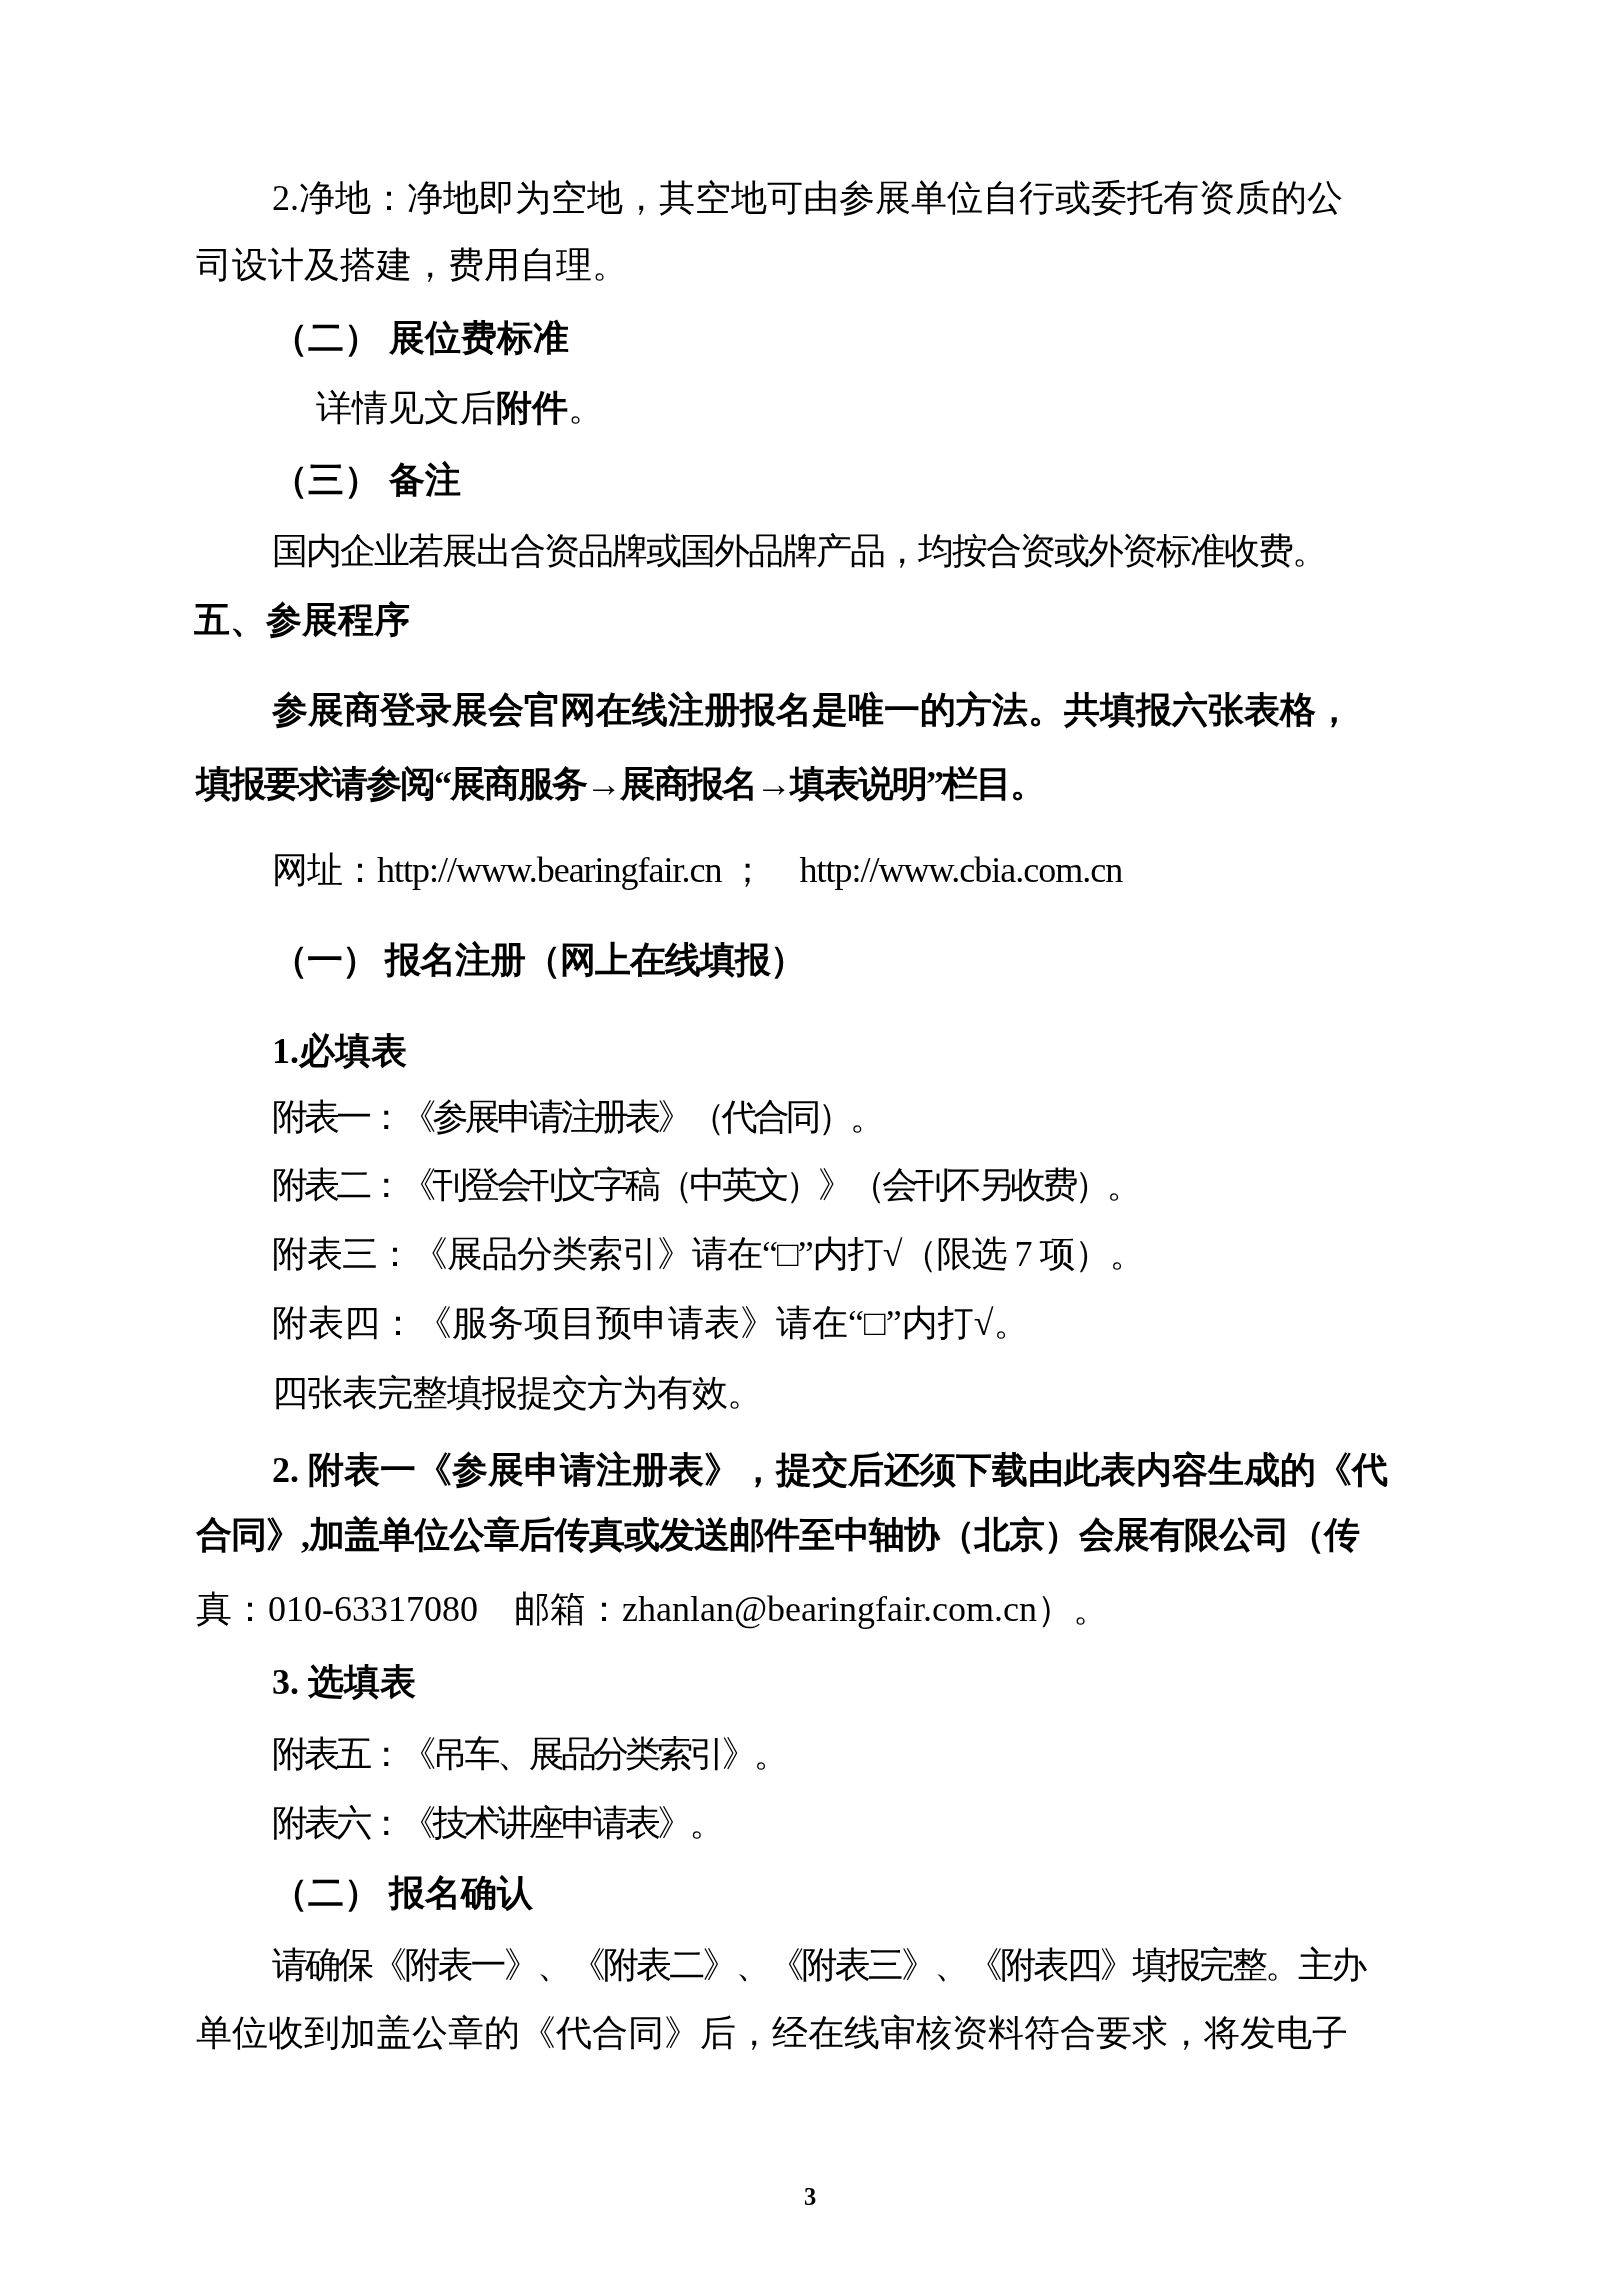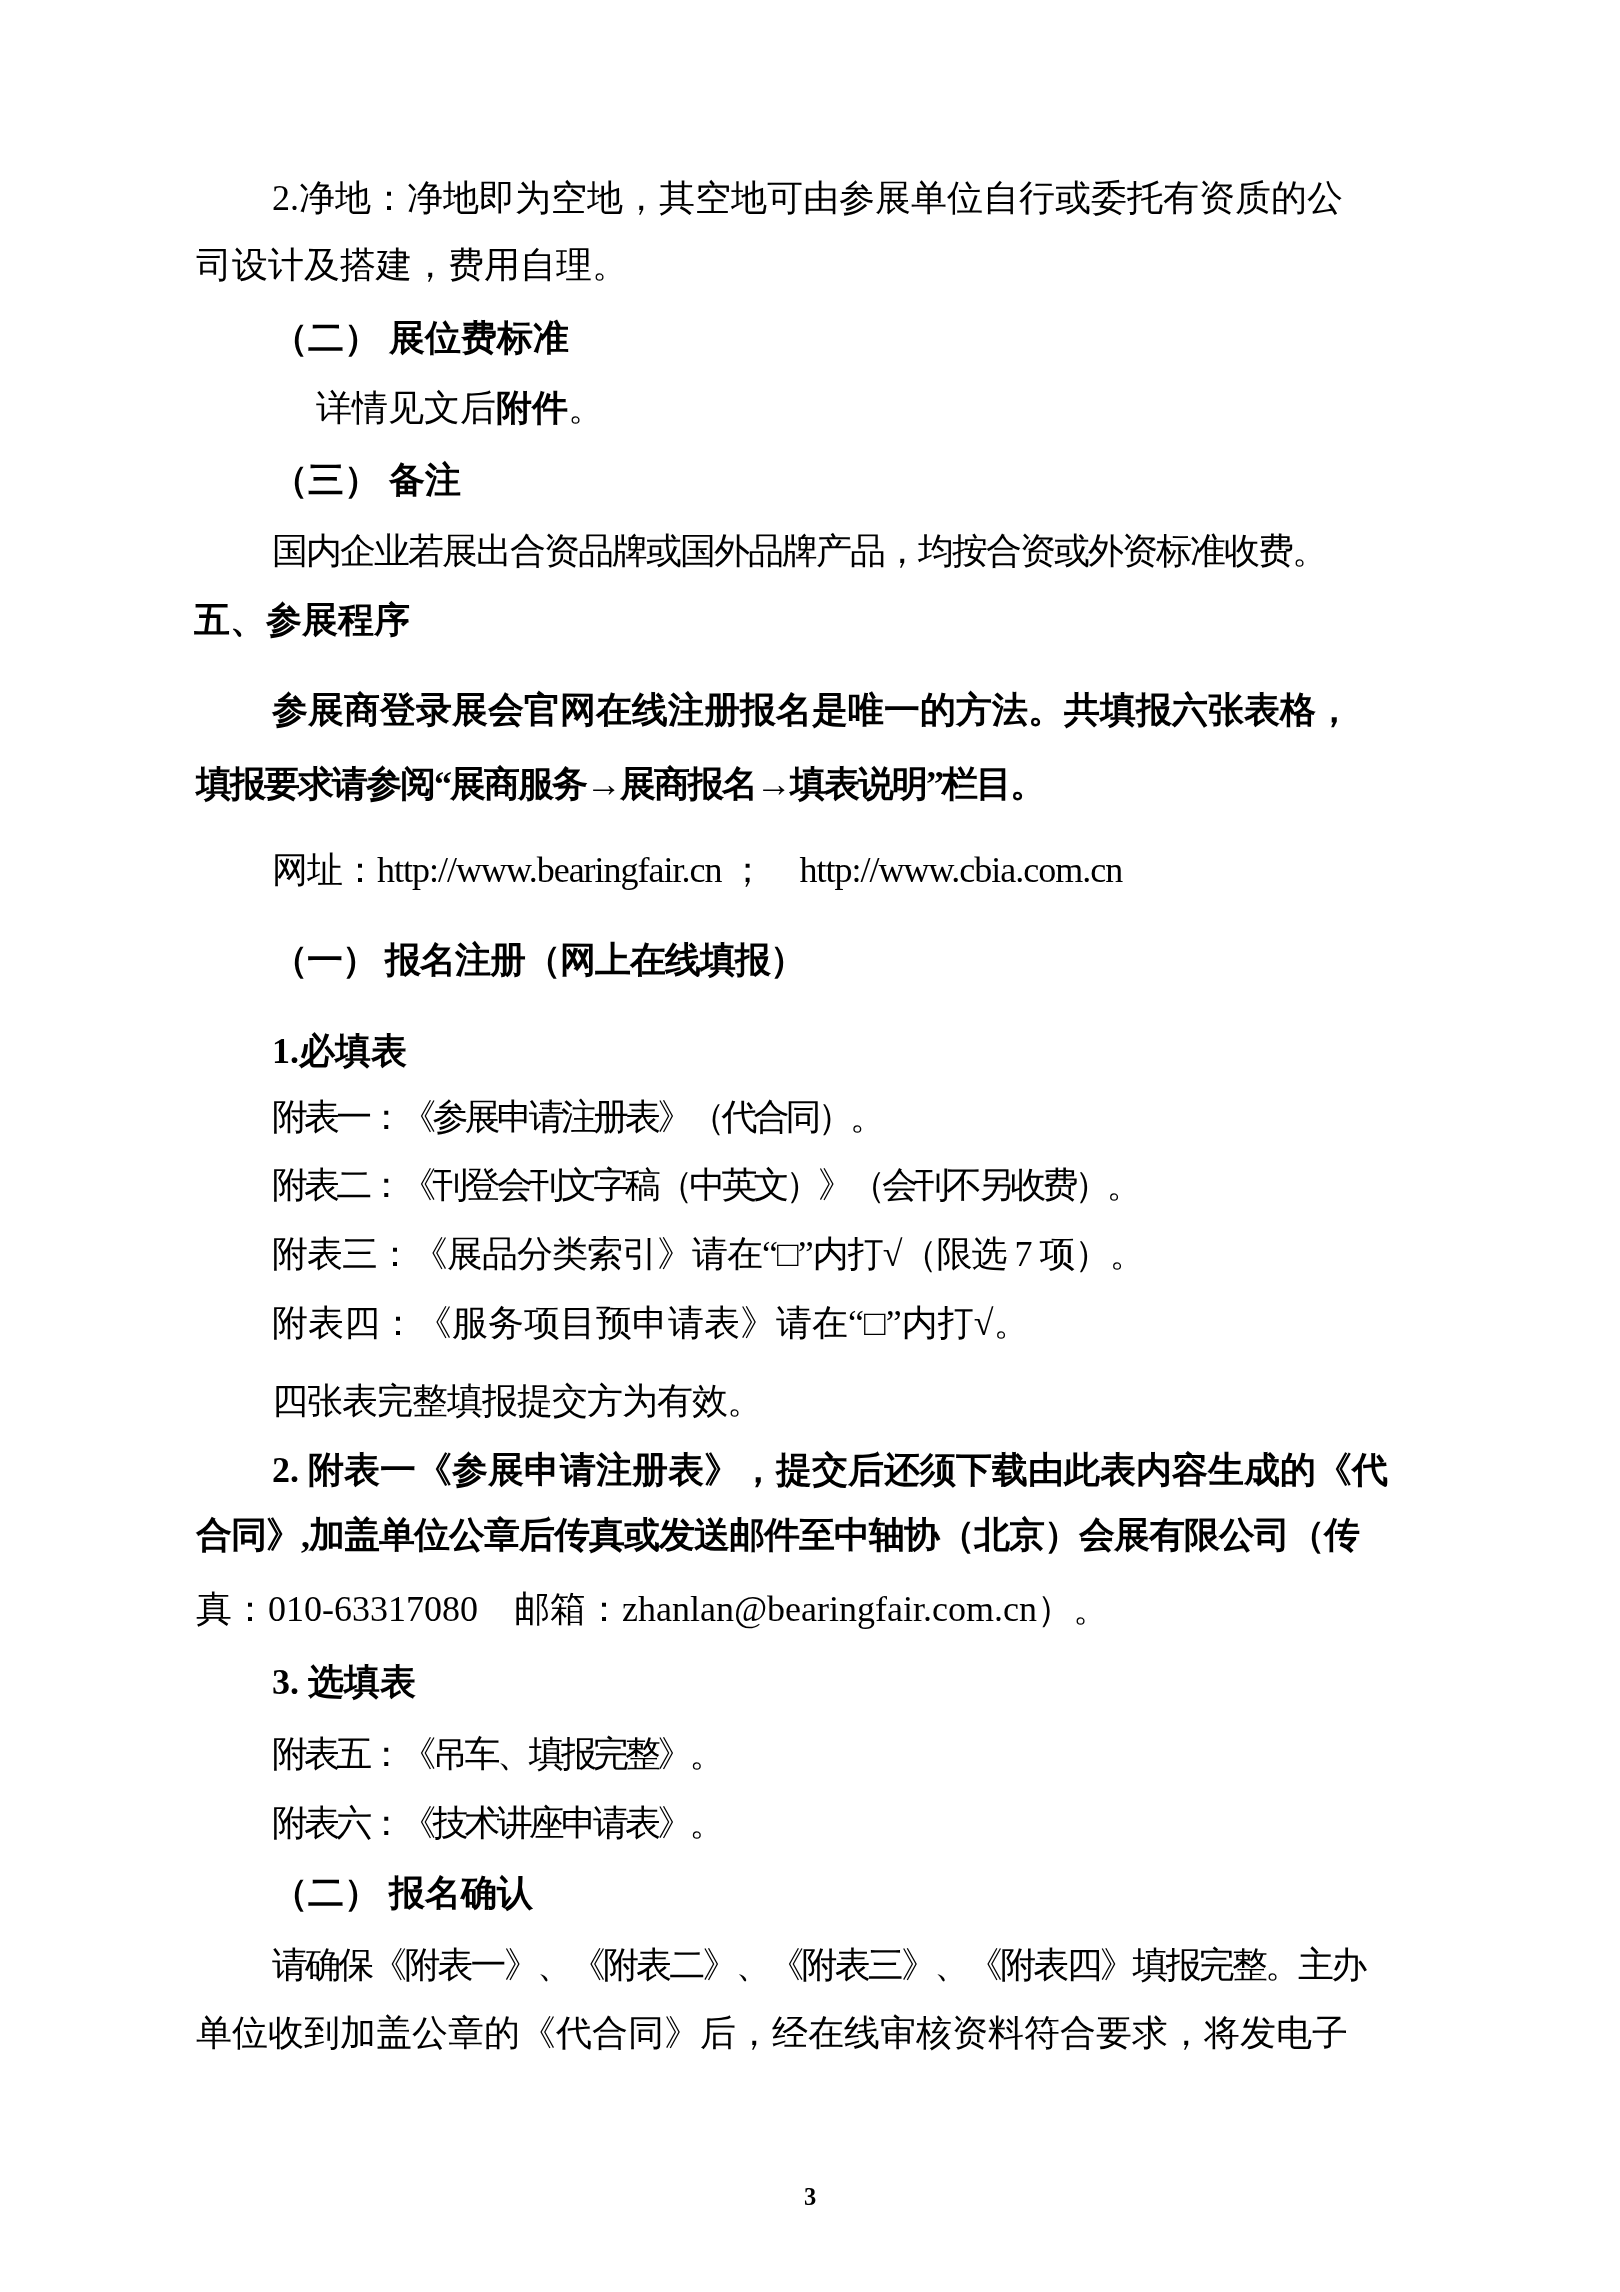--- a/index.html
+++ b/index.html
@@ -21,21 +21,21 @@
   .m7{left:194px;}    
   .b{font-weight:700;}
   .ls1{letter-spacing:-1px;}
   .ls2{letter-spacing:-2px;}
   .ls3{letter-spacing:-2.9px;}
   .ls4{letter-spacing:-3.9px;}
   .t1{top:176px;}  .t2{top:243px;}  .t3{top:316px;}  .t4{top:386px;margin-left:44px;}
   .t5{top:458px;}  .t6{top:529px;}  .t7{top:598px;}  .t8{top:688px;}
   .t9{top:762px;}  .t10{top:848px;} .t11{top:938px;} .t12{top:1029px;}
   .t13{top:1095px;}.t14{top:1163px;}.t15{top:1232px;}.t16{top:1301px;}
-  .t17{top:1371px;margin-top:8px;}.t18{top:1448px;}.t19{top:1513px;}.t20{top:1587px;}
+  .t17{top:1371px;}.t18{top:1448px;}.t19{top:1513px;}.t20{top:1587px;}
   .t21{top:1660px;}.t22{top:1732px;}.t23{top:1801px;}.t24{top:1871px;}
   .t25{top:1943px;}.t26{top:2011px;}
   .pagenum{
     position:absolute;top:2182px;left:0;width:1620px;
     text-align:center;font-size:24.5px;line-height:29px;font-weight:700;
   }
 </style>
 </head>
 <body>
 
@@ -76,21 +76,21 @@
   <div class="ln ind t17 ls1">四张表完整填报提交方为有效。</div>
 
   <div class="ln ind t18 b">2. 附表一《参展申请注册表》，提交后还须下载由此表内容生成的《代</div>
 
   <div class="ln mar t19 b ls1">合同》,加盖单位公章后传真或发送邮件至中轴协（北京）会展有限公司（传</div>
 
   <div class="ln mar t20">真：010-63317080　邮箱：zhanlan@bearingfair.com.cn）。</div>
 
   <div class="ln ind t21 b">3. 选填表</div>
 
-  <div class="ln ind t22 ls4">附表五：《吊车、填报完整》。</div>
+  <div class="ln ind t22 ls4">附表五：《吊车、展品分类索引》。</div>
 
   <div class="ln ind t23 ls4">附表六：《技术讲座申请表》。</div>
 
   <div class="ln ind t24 b">（二） 报名确认</div>
 
   <div class="ln ind t25 ls3">请确保《附表一》、《附表二》、《附表三》、《附表四》填报完整。主办</div>
 
   <div class="ln mar t26">单位收到加盖公章的《代合同》后，经在线审核资料符合要求，将发电子</div>
 
   <div class="pagenum">3</div>

